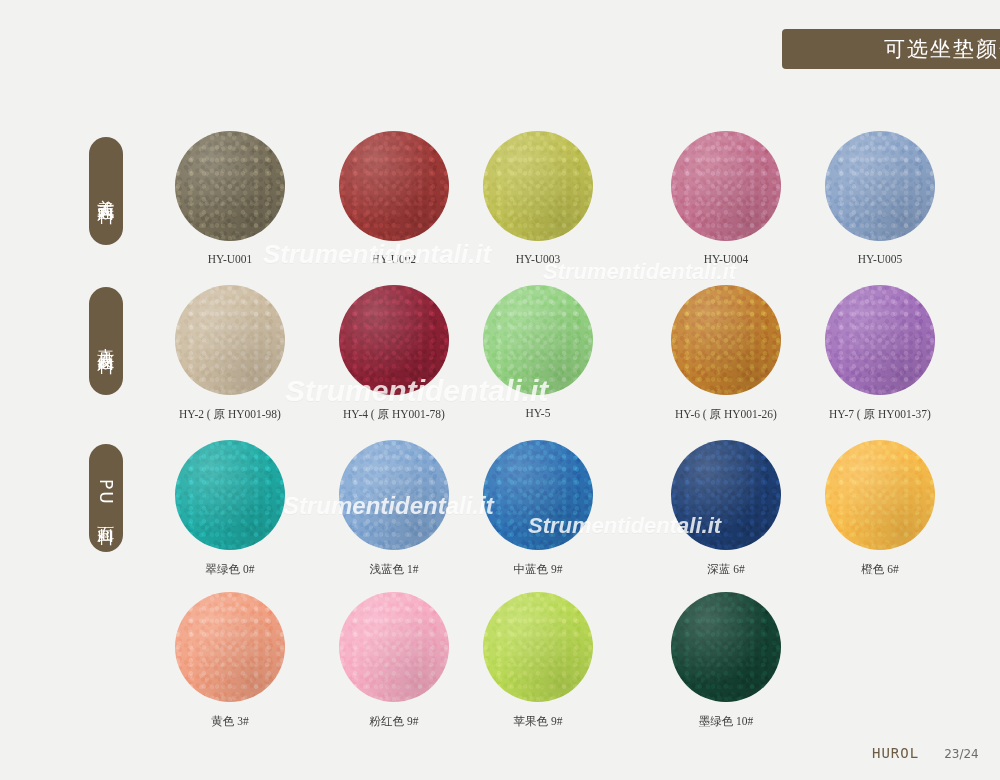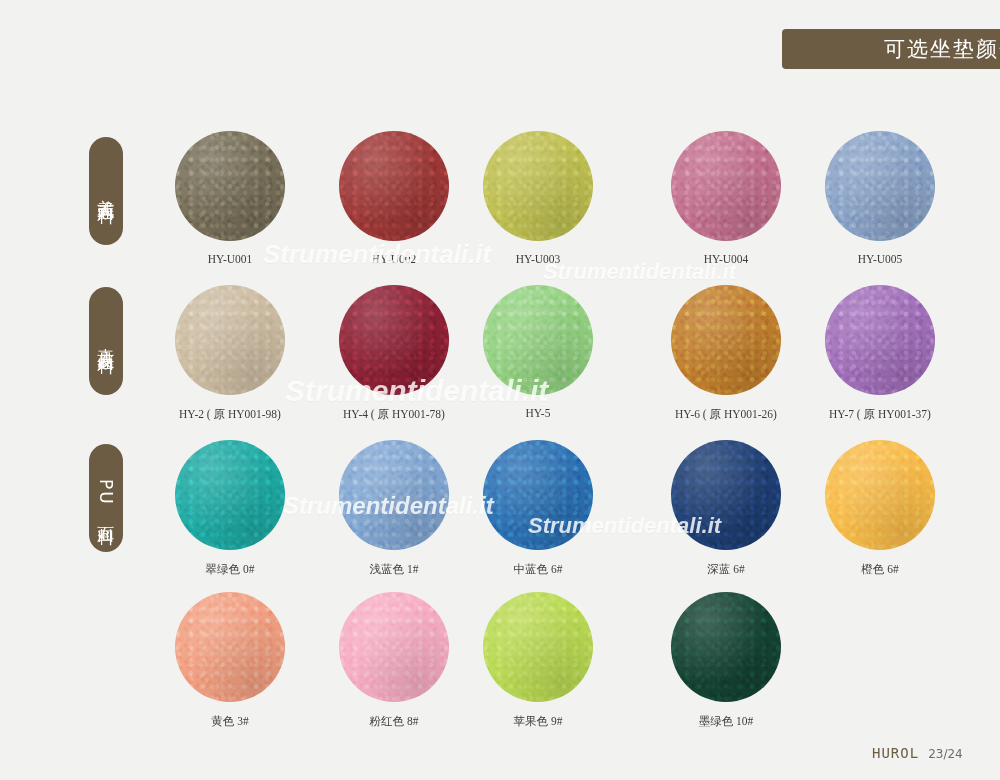--- a/index.html
+++ b/index.html
@@ -145,21 +145,21 @@
 
   
   .footer { position: absolute; left: 872px; top: 745px; display: flex; align-items: baseline; gap: 9px; }
   .brand {
     font-size: 14px;
     font-weight: normal;
     letter-spacing: 1px;
     color: #6d5c44;
     font-family: "DejaVu Sans Mono", monospace;
   }
-  .page-num { font-size: 12px; color: #6d6d6d; font-family: "DejaVu Sans", sans-serif; }
+  .page-num { font-size: 12px; color: #6d6d6d; font-family: "DejaVu Sans", sans-serif; margin-left: 16px; }
 </style>
 </head>
 <body>
 
 <div class="title-banner">
   <span>可选坐垫颜色</span>
 </div>
 
 <div class="row-label" id="label-row-0">
   <span>美式面料</span>
@@ -220,39 +220,39 @@
       <div class="swatch-cell c0">
         <div class="disc" style="background: rgb(32, 170, 164);"></div>
         <div class="swatch-name">翠绿色 0#</div>
       </div>
       <div class="swatch-cell c1">
         <div class="disc" style="background: rgb(131, 168, 211);"></div>
         <div class="swatch-name">浅蓝色 1#</div>
       </div>
       <div class="swatch-cell c2">
         <div class="disc" style="background: rgb(45, 114, 181);"></div>
-        <div class="swatch-name">中蓝色 6#</div>
+        <div class="swatch-name">中蓝色 9#</div>
       </div>
       <div class="swatch-cell c3">
         <div class="disc" style="background: rgb(31, 63, 116);"></div>
         <div class="swatch-name">深蓝 6#</div>
       </div>
       <div class="swatch-cell c4">
         <div class="disc" style="background: rgb(248, 188, 75);"></div>
         <div class="swatch-name">橙色 6#</div>
       </div>
     </div>
     <div class="swatch-row" id="swatch-row-3">
       <div class="swatch-cell c0">
         <div class="disc" style="background: rgb(242, 161, 131);"></div>
         <div class="swatch-name">黄色 3#</div>
       </div>
       <div class="swatch-cell c1">
         <div class="disc" style="background: rgb(247, 174, 197);"></div>
-        <div class="swatch-name">粉红色 8#</div>
+        <div class="swatch-name">粉红色 9#</div>
       </div>
       <div class="swatch-cell c2">
         <div class="disc" style="background: rgb(186, 218, 85);"></div>
         <div class="swatch-name">苹果色 9#</div>
       </div>
       <div class="swatch-cell c3">
         <div class="disc" style="background: rgb(21, 68, 52);"></div>
         <div class="swatch-name">墨绿色 10#</div>
       </div>
     </div>

